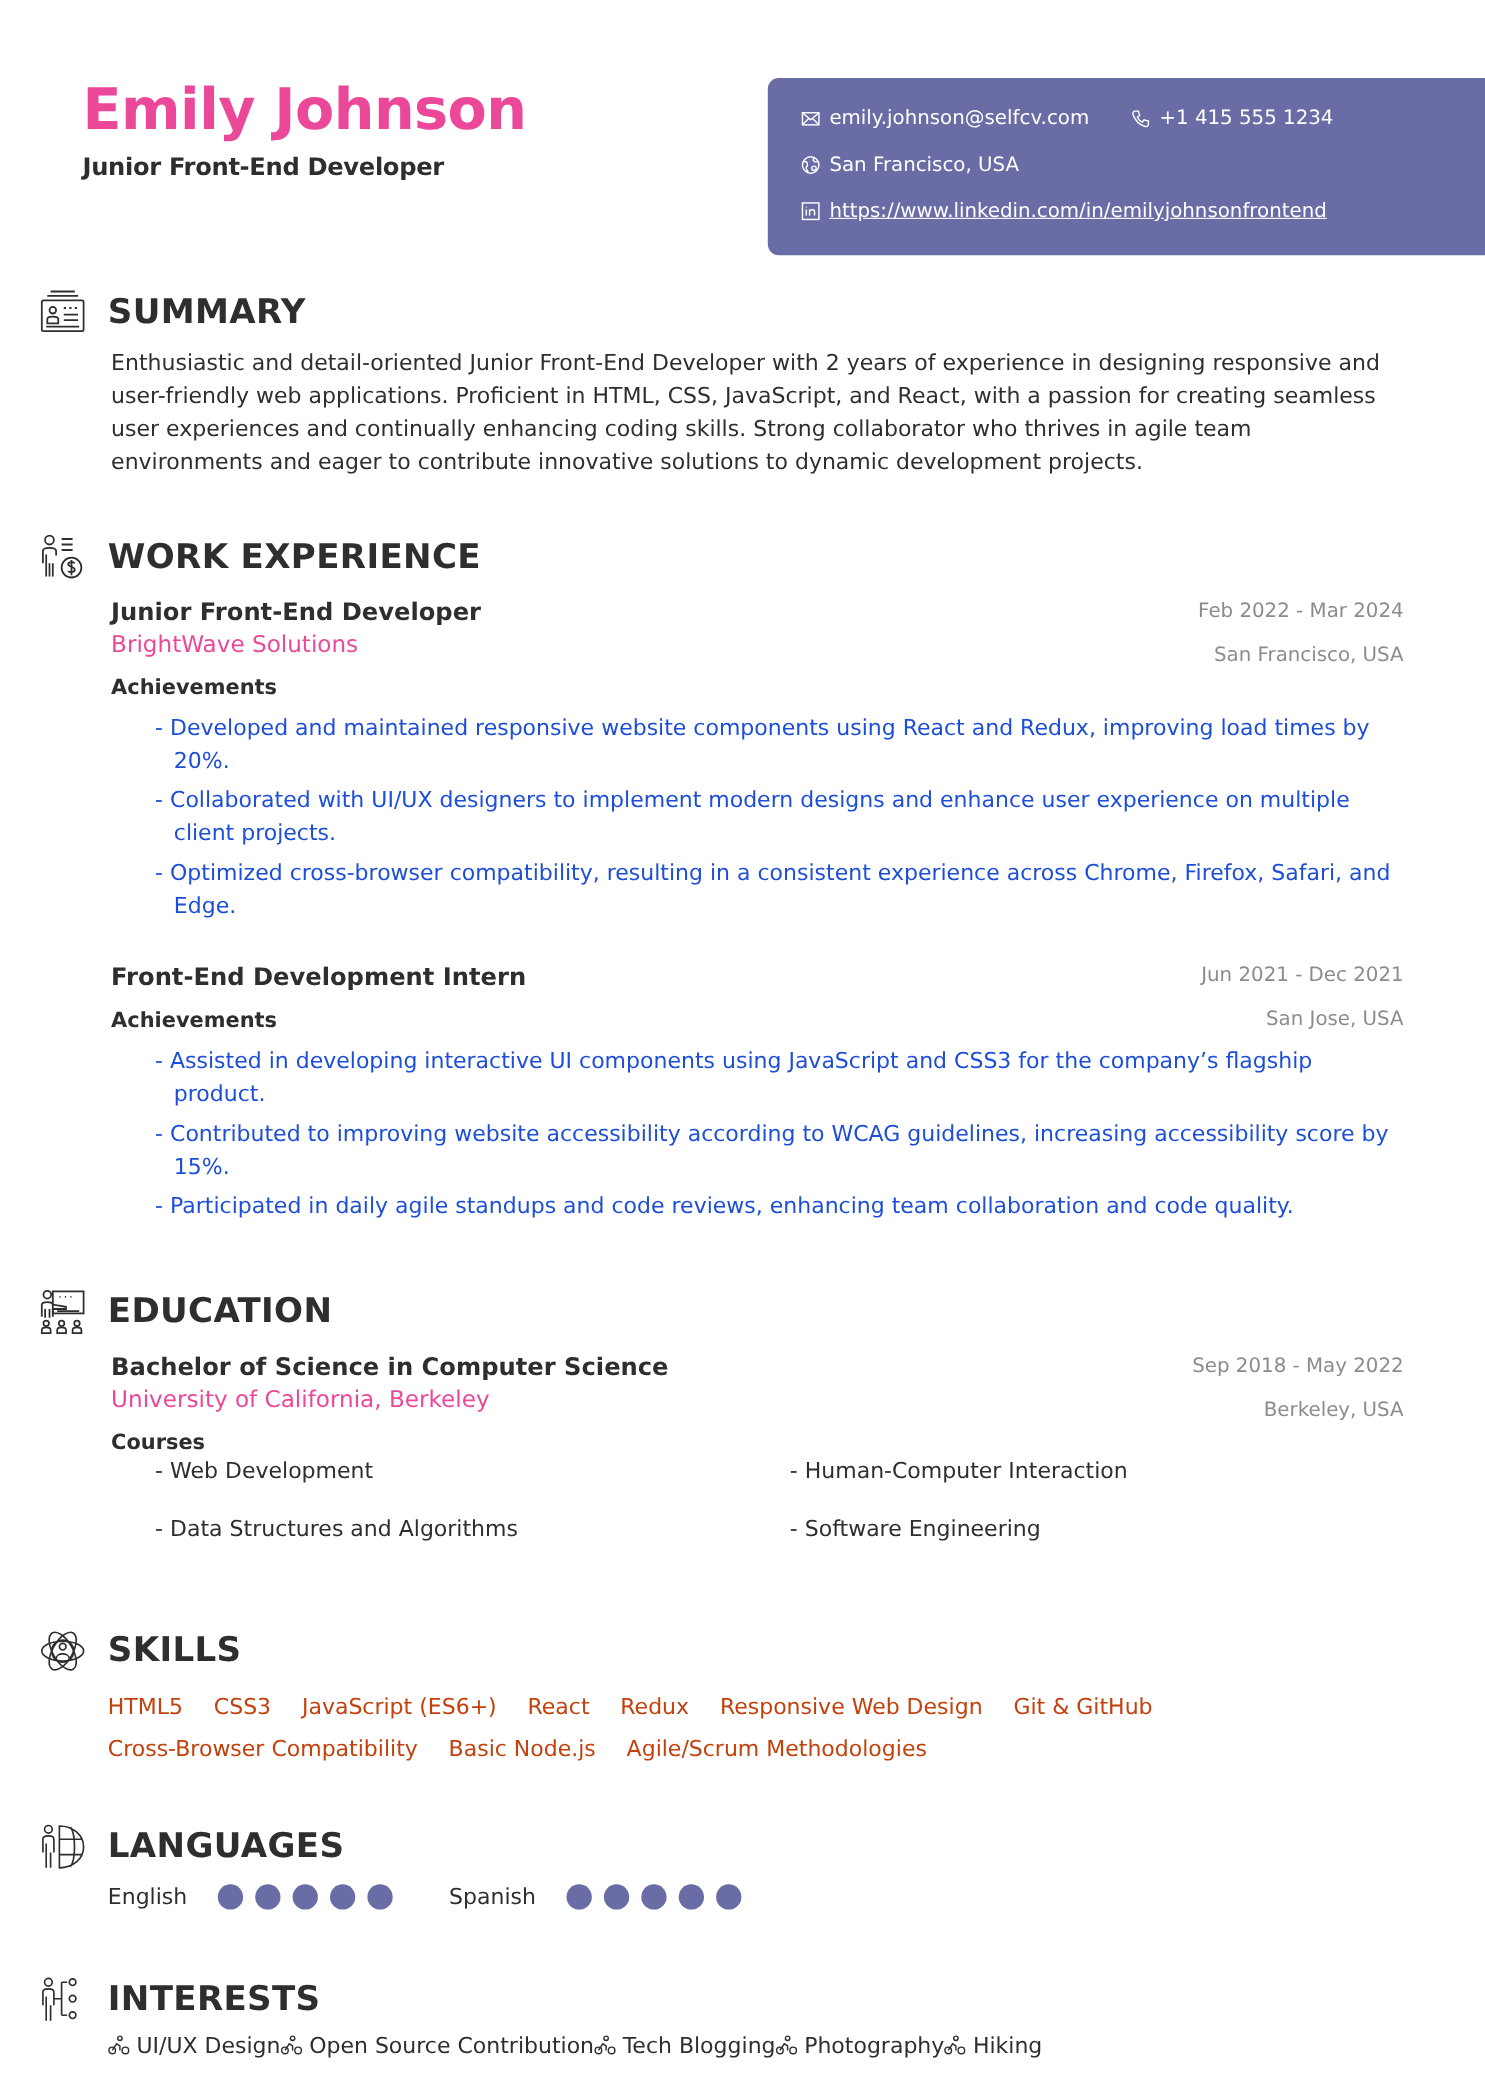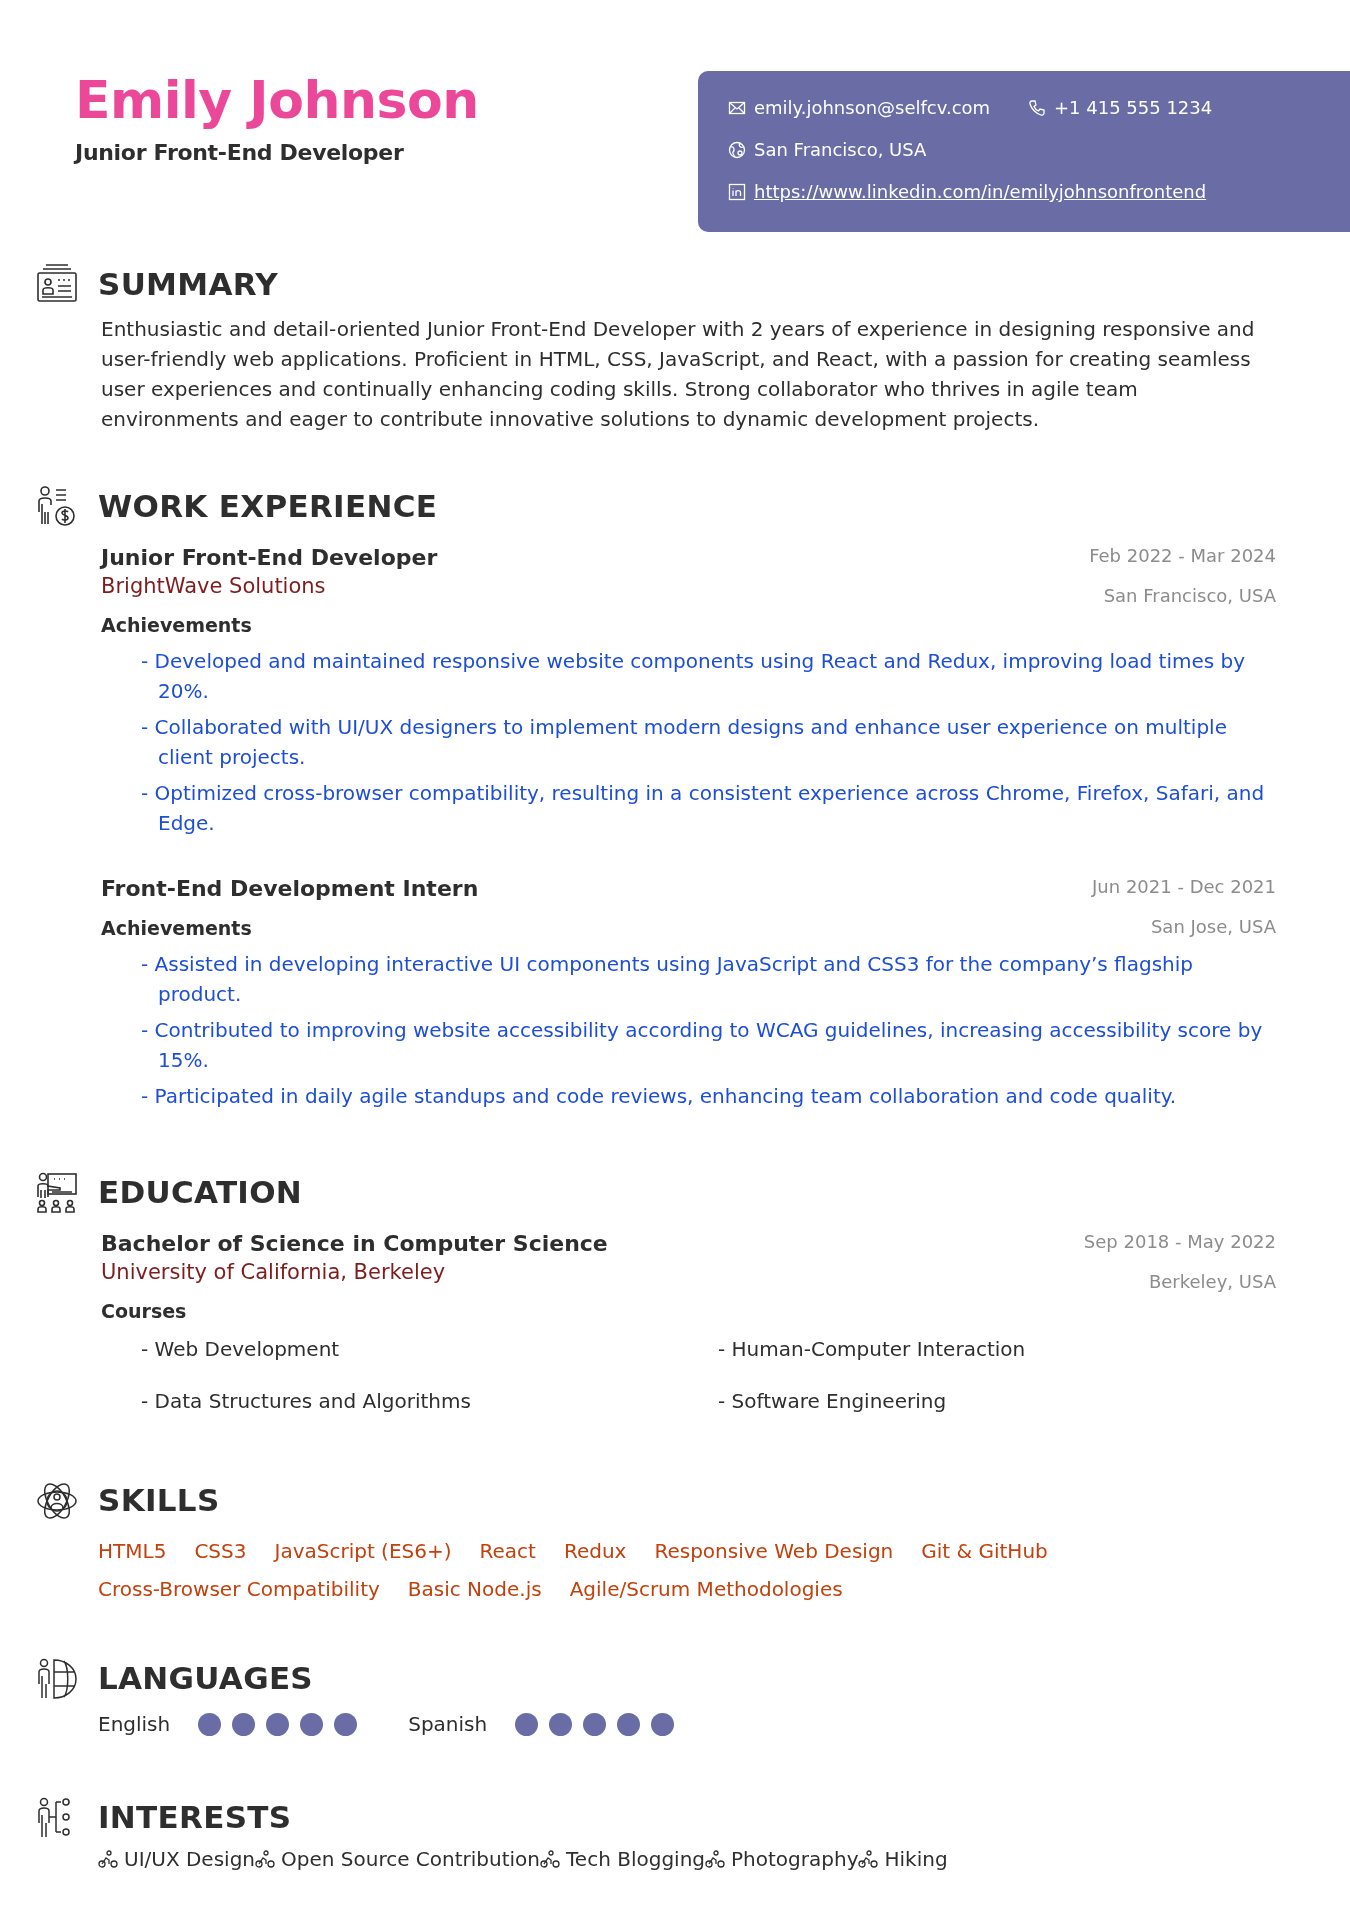--- a/index.html
+++ b/index.html
@@ -17,28 +17,28 @@
 
   .section { position: absolute; left: 0; width: 1350px; }
   .sec-icon { position: absolute; left: 36px; width: 42px; height: 42px; }
   .sec-title { position: absolute; left: 98px; font-size: 31px; font-weight: bold; color: #2e2e2e; letter-spacing: 0.3px; }
 
   .body-text { font-size: 20px; line-height: 30px; color: #2e2e2e; }
   .summary-text { position: absolute; left: 101px; width: 1180px; }
 
   .job { position: absolute; left: 101px; width: 1175px; }
   .job-role { font-size: 22px; font-weight: bold; color: #2e2e2e; }
-  .job-company { font-size: 21px; color: #7f1d1d; margin-top: 4px; }
+  .job-company { font-size: 21px; color: #ec4899; margin-top: 4px; }
   .job-date { position: absolute; right: 0; top: 0; font-size: 18px; color: #8c8c8c; }
   .job-loc { position: absolute; right: 0; top: 40px; font-size: 18px; color: #8c8c8c; }
   .sub-label { font-size: 19px; font-weight: bold; color: #2e2e2e; margin-top: 16px; }
   .bullets { list-style: none; margin-top: 10px; padding-left: 40px; }
   .bullets li { font-size: 20px; line-height: 30px; margin-bottom: 6px; padding-left: 17px; text-indent: -17px; color: #1d4ed8; }
 
-  .courses { display: grid; grid-template-columns: 577px 500px; row-gap: 22px; margin-top: 12px; padding-left: 40px; }
+  .courses { display: grid; grid-template-columns: 577px 500px; row-gap: 22px; padding-left: 40px; }
   .courses div { font-size: 20px; line-height: 30px; }
 
   .skills { position: absolute; left: 98px; width: 1100px; display: flex; flex-wrap: wrap; column-gap: 28px; row-gap: 8px; }
   .skills span { font-size: 20px; line-height: 30px; color: #c2410c; }
 
   .langs { position: absolute; left: 98px; display: flex; align-items: center; }
   .lang { display: flex; align-items: center; margin-right: 40px; }
   .lang-name { font-size: 20px; margin-right: 28px; }
   .dot { width: 23px; height: 23px; border-radius: 50%; background: #6a6ca6; margin-right: 11px; }
 

